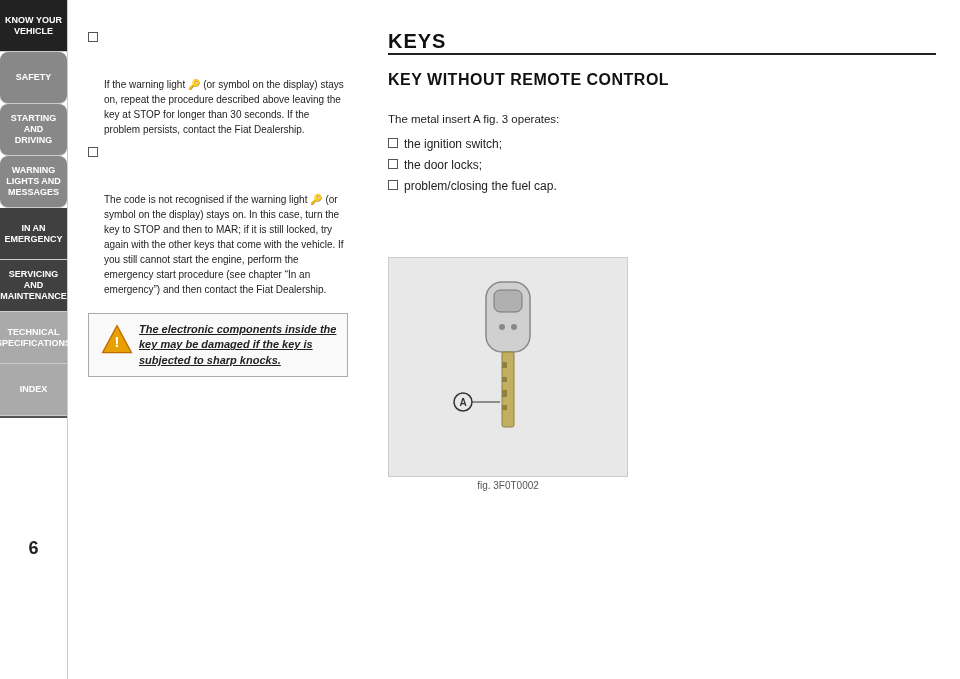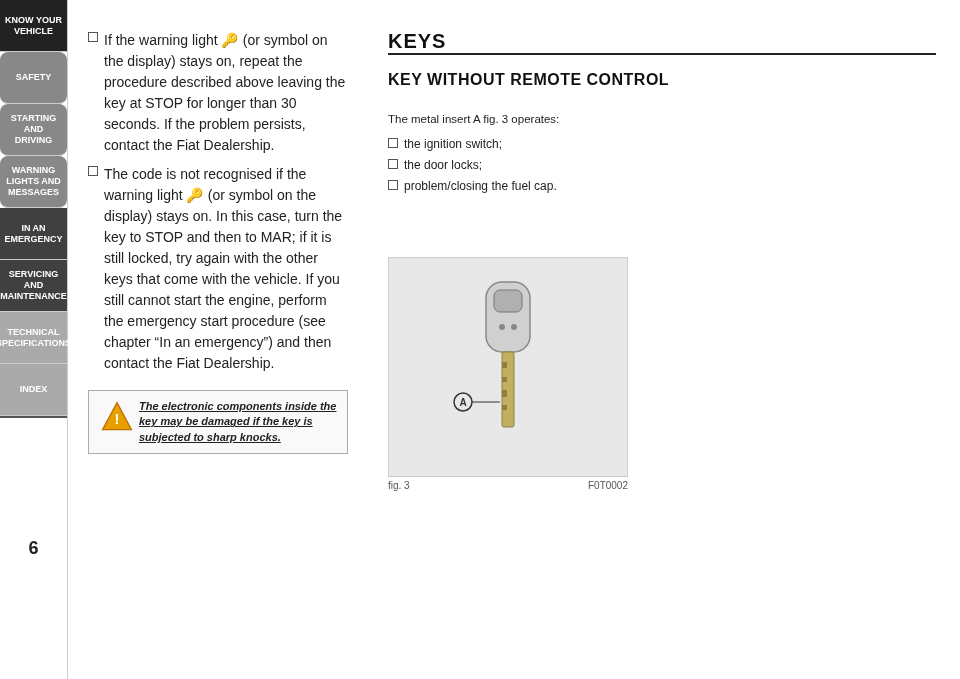--- a/index.html
+++ b/index.html
@@ -73,24 +73,25 @@
     }
 
     
     .left-col {
       width: 300px;
       padding: 30px 20px 20px 20px;
       overflow: hidden;
     }
 
     .left-col p {
-      font-size: 14px;
+      font-size: 10px;
       line-height: 1.5;
       margin-bottom: 10px;
       color: #222;
+      margin-top: 47px;
     }
 
     .checkbox-item {
       display: flex;
       align-items: flex-start;
       margin-bottom: 8px;
     }
     .checkbox-item .check-box {
       width: 10px;
       height: 10px;
@@ -187,21 +188,21 @@
       border: 1px solid #ccc;
       background: #e8e8e8;
       width: 240px;
       height: 220px;
       position: relative;
       align-self: flex-start;
       margin-top: 30px;
     }
     .figure-caption {
       display: flex;
-      justify-content: space-between;
+      justify-content: center;
       font-size: 10px;
       color: #555;
       margin-top: 3px;
     }
 
     
     .key-illustration {
       width: 100%;
       height: 100%;
       display: flex;

